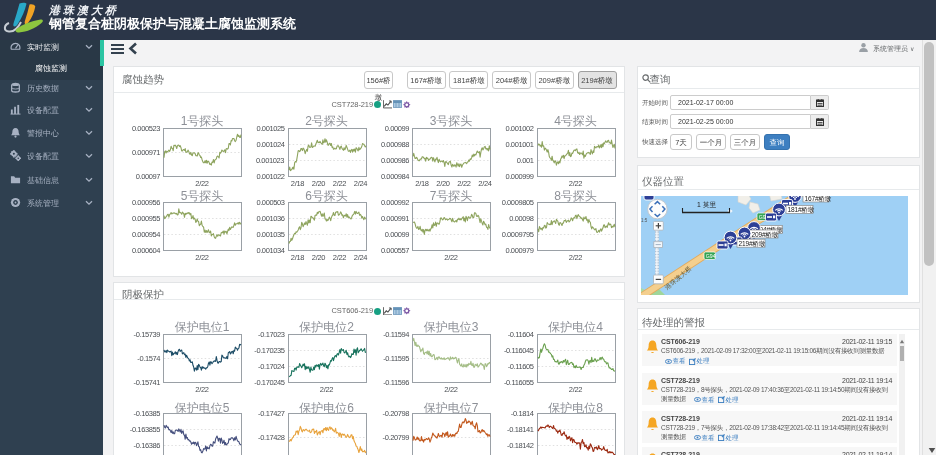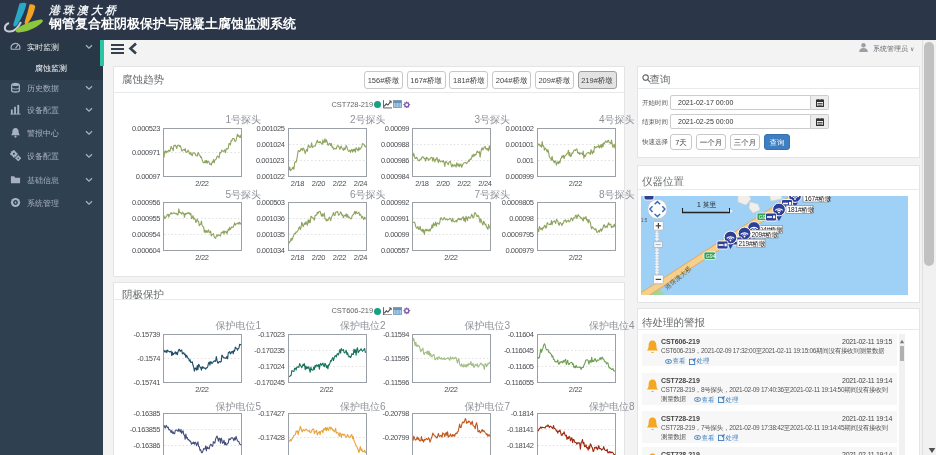--- a/index.html
+++ b/index.html
@@ -2,21 +2,21 @@
 <html><head><meta charset="utf-8">
 <style>
 *{margin:0;padding:0;box-sizing:border-box}
 html,body{width:936px;height:455px;overflow:hidden;font-family:"Liberation Sans",sans-serif;background:#f3f3f4}
 .abs{position:absolute}
 .panel{position:absolute;background:#fff;border:1px solid #e2e4e6}
 .ptitle{position:absolute;font-size:10.5px;color:#676a6c}
 .sep{position:absolute;border-top:1px solid #e7eaec}
 .ylab{position:absolute;font-size:7.5px;letter-spacing:-0.4px;color:#4a4e53;text-align:right;white-space:nowrap}
 .xlab{position:absolute;font-size:7.5px;letter-spacing:-0.3px;color:#4a4e53;text-align:center;white-space:nowrap}
-.ctitle{position:absolute;font-size:10px;color:#8d9097;text-align:right;white-space:nowrap}
+.ctitle{position:absolute;font-size:12px;color:#8d9097;text-align:center;white-space:nowrap}
 .btn{position:absolute;background:#fff;border:1px solid #c8c8c8;border-radius:3px;font-size:7.5px;color:#444;text-align:center}
 .menu-t{position:absolute;font-size:8px;color:#a7b1c2;white-space:nowrap}
 </style></head><body>
 <div class="abs" style="left:0;top:0;width:936px;height:40px;background:#2b3648"></div>
 <svg class="abs" style="left:2px;top:1px" width="50" height="37" viewBox="0 0 50 37">
 <path d="M7 22 C2 24 1 30 7 30.5 C12 31 16 27 19 21" fill="none" stroke="#c7ccd4" stroke-width="2"></path>
 <path d="M17.5 2.5 C20.5 1.5 23.5 1.5 24.5 2.8 C23 9.5 20 16.5 15.5 23.5 C12.8 27 10.2 26 11.8 21.5 C13.8 15.5 15.8 9 17.5 2.5 Z" fill="#29a8c8"></path>
 <path d="M27.5 3.5 C30 2.8 32.5 3.6 33.3 5.4 C32.3 11 29.8 16.8 26.3 21.5 C23.8 24.3 22 23.4 22.9 20 C24.7 14.5 26.3 9 27.5 3.5 Z" fill="#f0a325"></path>
 <path d="M15 27.5 C21 23 29 20 38.5 18.5 C41.3 18.4 41.5 20.2 39.5 22 C33 27.5 25 30.8 17 31.5 C13.5 31.5 12.5 29.5 15 27.5 Z" fill="#8dc63f"></path>
 </svg>
@@ -107,21 +107,21 @@
 <svg class="abs" style="left:858px;top:42px" width="11" height="11" viewBox="0 0 12 12">
 <circle cx="6" cy="3.6" r="2.4" fill="#9aa0a6"></circle>
     <path d="M1.2 11 C1.2 7.8 3.3 6.6 6 6.6 C8.7 6.6 10.8 7.8 10.8 11 Z" fill="#9aa0a6"></path>
   </svg>
 <div class="abs" style="left:873px;top:44px;font-size:7px;color:#676a6c">系统管理员 <span style="font-size:6px">∨</span></div>
 <div class="abs" style="left:922px;top:40px;width:14px;height:415px;background:#f1f1f1;border-left:1px solid #e0e0e0"></div>
 <div class="abs" style="left:924px;top:42px;width:10px;height:224px;background:#c1c1c1;border-radius:5px"></div>
 <div class="panel" style="left:113px;top:66px;width:512px;height:211px"></div>
 <div class="ptitle" style="left:122px;top:73px">腐蚀趋势</div>
 <div class="sep" style="left:114px;top:92px;width:510px"></div>
-<div class="btn" style="left:364px;top:71px;width:39px;height:18px;line-height:17px;">156#桥墩</div>
+<div class="btn" style="left:364px;top:71px;width:29px;height:18px;line-height:17px;">156#桥墩</div>
 <div class="btn" style="left:406.7px;top:71px;width:39px;height:18px;line-height:17px;">167#桥墩</div>
 <div class="btn" style="left:449.4px;top:71px;width:39px;height:18px;line-height:17px;">181#桥墩</div>
 <div class="btn" style="left:492.09999999999997px;top:71px;width:39px;height:18px;line-height:17px;">204#桥墩</div>
 <div class="btn" style="left:534.8px;top:71px;width:39px;height:18px;line-height:17px;">209#桥墩</div>
 <div class="btn" style="left:577.5px;top:71px;width:39px;height:18px;line-height:17px;background:#e3e3e3;border-color:#9f9f9f;">219#桥墩</div>
 <div class="abs" style="left:283px;top:99.5px;width:90px;font-size:7.5px;letter-spacing:-0.1px;color:#666;white-space:nowrap;text-align:right">CST728-219</div>
 <div class="abs" style="left:373.5px;top:101.0px;width:7px;height:7px;border-radius:50%;background:#17a083"></div>
 <svg class="abs" style="left:382.5px;top:100.0px" width="9" height="8.5" viewBox="0 0 11 10">
 <path d="M0.5 0 V9.5 H11" fill="none" stroke="#4a4a4a" stroke-width="1.1"></path>
     <path d="M1.5 7.5 L4 4.5 L6 6 L9.5 1.5" fill="none" stroke="#4a4a4a" stroke-width="1.3"></path>

